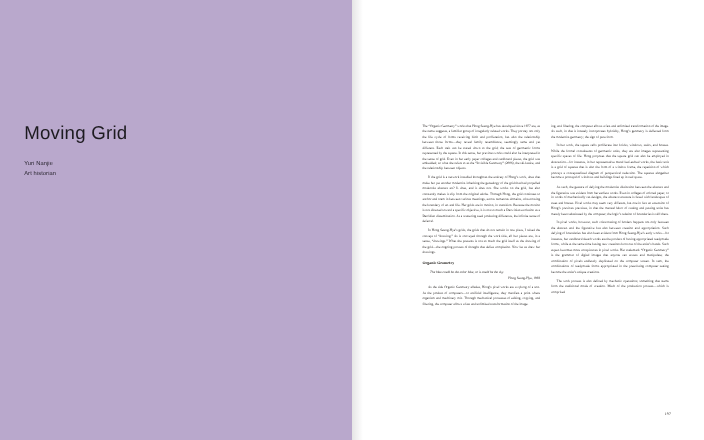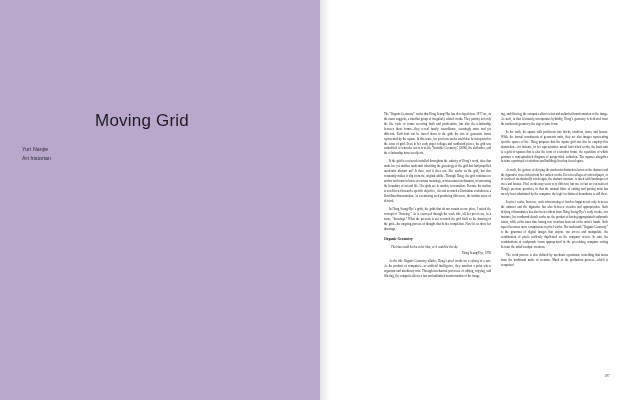--- a/index.html
+++ b/index.html
@@ -35,21 +35,20 @@
     width: 240px;
   }
   .chapter-title {
     font-family: "Liberation Sans", sans-serif;
     font-size: 17px;
     font-weight: 400;
     color: #1d1b20;
     letter-spacing: 0.2px;
     line-height: 1.1;
     margin: 0 0 14px 0;
-    text-align: center;
   }
   .author-name {
     font-size: 5.2px;
     color: #2a2630;
     line-height: 1.7;
     letter-spacing: 0.1px;
     margin: 0;
   }
   .author-role {
     font-size: 5.2px;

